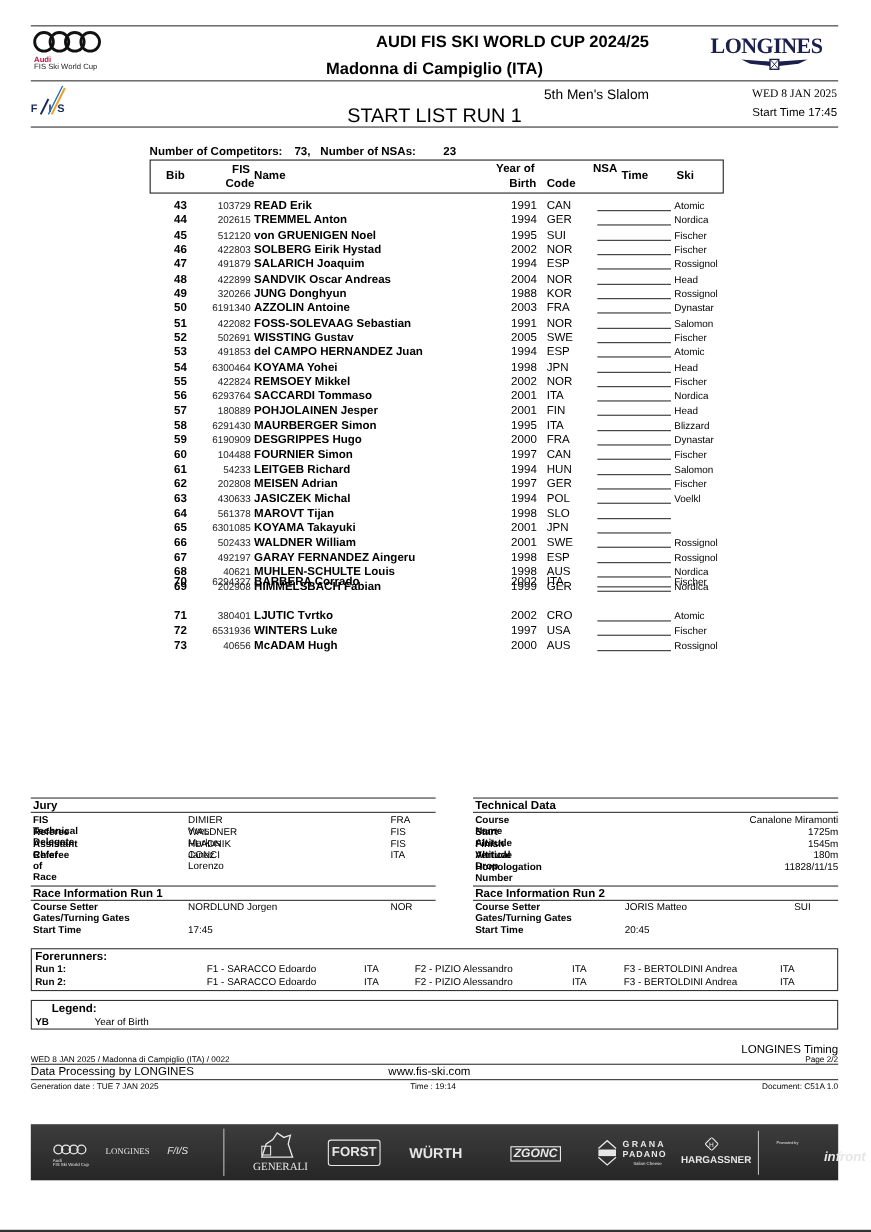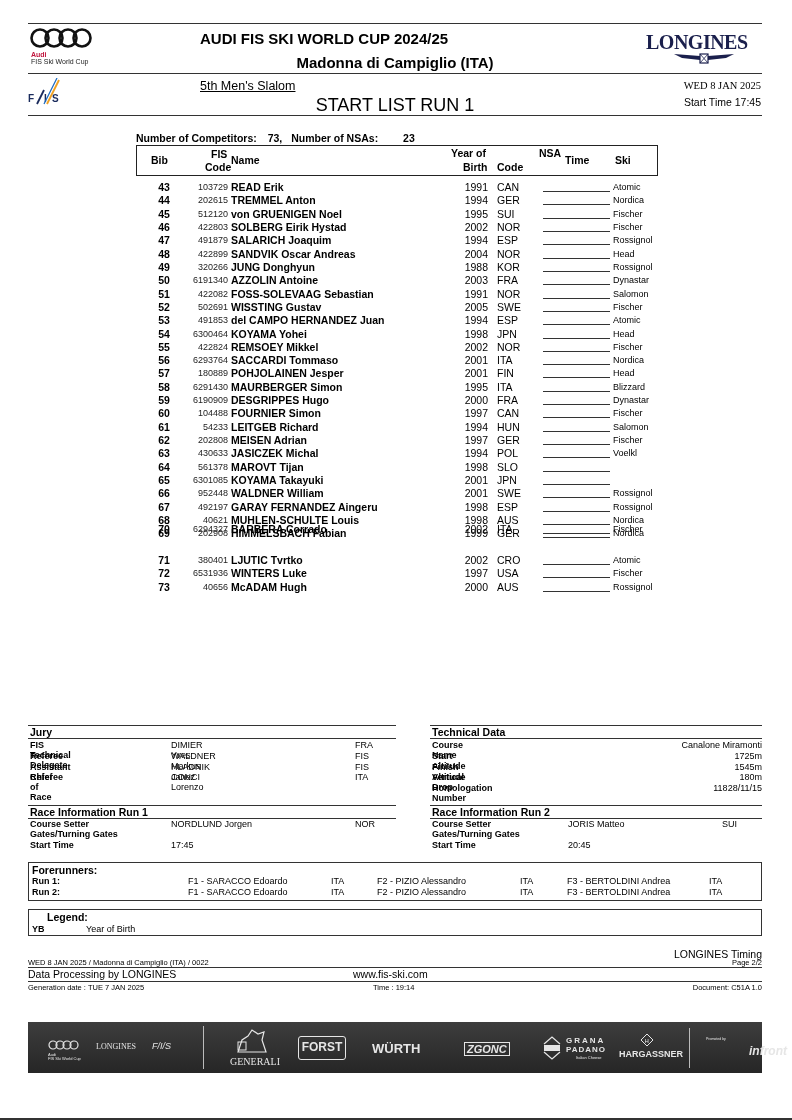--- a/index.html
+++ b/index.html
@@ -5,23 +5,23 @@
   html, body { margin: 0; padding: 0; background: #fff; }
   body { width: 792px; height: 1120px; position: relative; overflow: hidden; font-family: "Liberation Sans", sans-serif; color: #000; }
   .abs { position: absolute; }
   .hline { position: absolute; height: 0; border-top: 1.5px solid #333; }
 
   
   .audi-rings { left: 30px; top: 27px; width: 62px; height: 22px; }
   .audi-word { left: 31px; top: 51px; font-size: 7px; font-weight: bold; color: #c0143c; }
   .audi-sub { left: 31px; top: 58px; font-size: 7px; color: #222; }
   .fis-logo { left: 27px; top: 78px; width: 36px; height: 30px; }
-  .t1 { left: 200px; width: 390px; top: 30px; text-align: left; font-size: 15px; font-weight: bold; }
+  .t1 { left: 200px; width: 390px; top: 30px; text-align: right; font-size: 15px; font-weight: bold; }
   .t2 { left: 200px; width: 390px; top: 54px; text-align: center; font-size: 15px; font-weight: bold; }
-  .t3 { left: 200px; width: 390px; top: 79px; text-align: left; font-size: 12.5px; text-decoration: underline; }
+  .t3 { left: 200px; width: 390px; top: 79px; text-align: right; font-size: 12.5px; }
   .t4 { left: 200px; width: 390px; top: 95px; text-align: center; font-size: 18px; }
   .longines { left: 646px; top: 31px; font-family: "Liberation Serif", serif; font-weight: bold; font-size: 20px; color: #1a1f4c; letter-spacing: -0.5px; }
   .longines-wings { left: 672px; top: 52px; width: 64px; height: 12px; }
   .hdr-date { right: 31px; top: 80px; font-size: 10.5px; text-align: left; font-family: Liberation Serif, serif; }
   .hdr-time { right: 31px; top: 96px; font-size: 10.5px; text-align: right; }
 
   
   .counts { left: 136px; top: 132px; font-size: 10.5px; font-weight: bold; }
   .counts span { display: inline-block; }
   .thead-box { left: 136px; top: 145px; width: 522px; height: 31px; border: 1.5px solid #222; box-sizing: border-box; font-size: 10.5px; font-weight: bold; }
@@ -315,21 +315,21 @@
     <div class="c-bib">65</div>
     <div class="c-fis">6301085</div>
     <div class="c-name">KOYAMA Takayuki</div>
     <div class="c-yb">2001</div>
     <div class="c-nsa">JPN</div>
     <div class="c-line"></div>
     <div class="c-ski"></div>
   </div>
     <div class="row" style="top: 306.36px;">
     <div class="c-bib">66</div>
-    <div class="c-fis">952448</div>
+    <div class="c-fis">502433</div>
     <div class="c-name">WALDNER William</div>
     <div class="c-yb">2001</div>
     <div class="c-nsa">SWE</div>
     <div class="c-line"></div>
     <div class="c-ski">Rossignol</div>
   </div>
     <div class="row" style="top: 319.68px;">
     <div class="c-bib">67</div>
     <div class="c-fis">492197</div>
     <div class="c-name">GARAY FERNANDEZ Aingeru</div>

